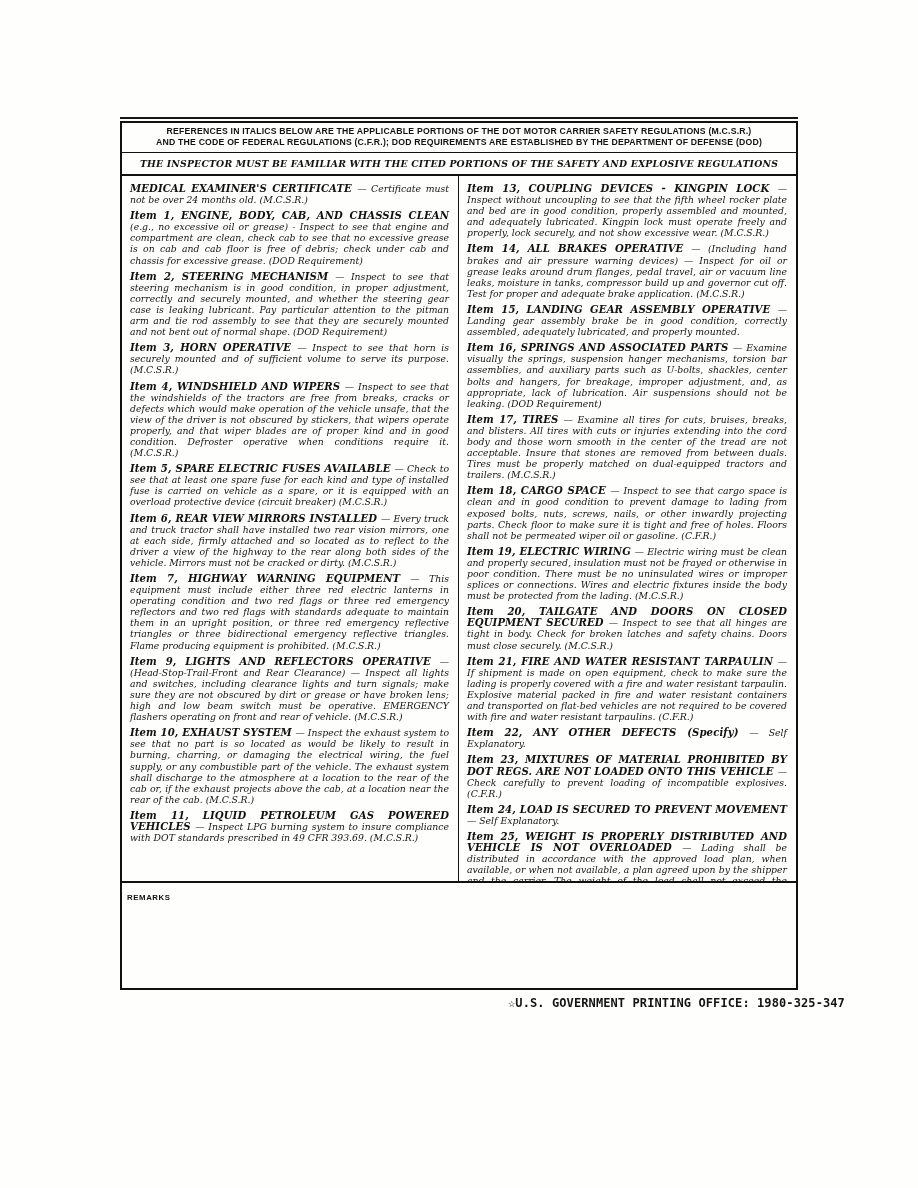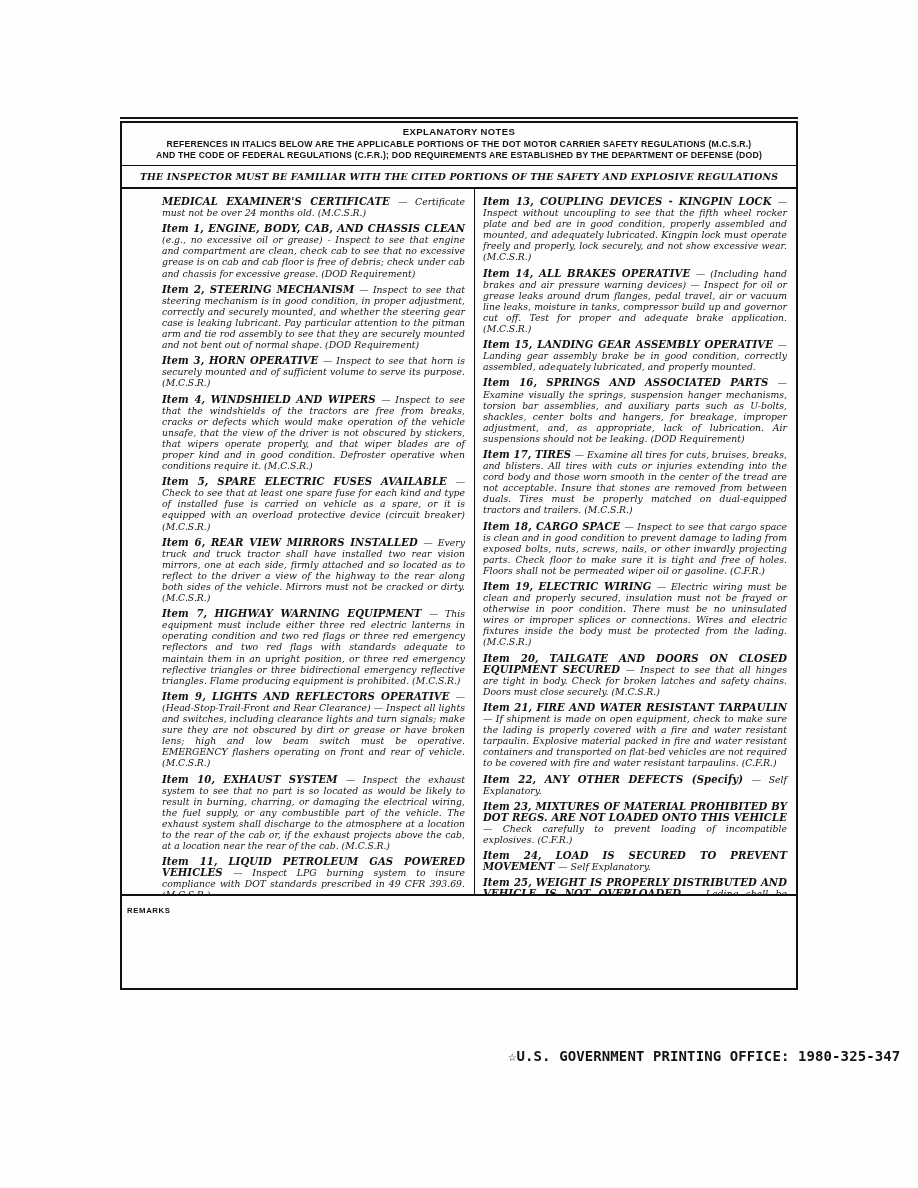--- a/index.html
+++ b/index.html
@@ -40,21 +40,20 @@
     text-align: center;
     padding: 5px 4px 5px 4px;
     font-family: "DejaVu Serif", serif;
     font-weight: bold; font-style: italic;
     font-size: 9.3px; letter-spacing: .2px;
   }
   .cols {
     display: flex;
     height: 705px;
     overflow: hidden;
-    margin-left: 32px;
   }
   .col {
     width: 50%;
     padding: 7px 9px 0 8px;
     overflow: hidden;
   }
   .col-left { border-right: 1.8px solid #111; }
   .note {
     font-style: italic;
     font-size: 9.3px;
@@ -74,38 +73,37 @@
     padding: 2px 0 0 5px;
   }
   .remarks-label {
     font-family: "Liberation Sans", sans-serif;
     font-weight: bold;
     font-size: 7.8px;
     letter-spacing: .6px;
   }
   .gpo-footer {
     position: absolute;
-    left: 508px; top: 1048px;
+    left: 508px; top: 996px;
     width: 296px;
     font-family: "DejaVu Sans Mono", monospace;
-    font-size: 14px;
+    font-size: 12px;
     font-weight: bold;
     letter-spacing: .1px;
     color: #141414;
     white-space: nowrap;
   }
 </style>
 </head>
 <body>
 
 <div class="page">
   <div class="sheet">
 
     <div class="hdr">
-      <div class="hdr-title">EXPLANATORY NOTES</div>
       <div class="hdr-ref">REFERENCES IN ITALICS BELOW ARE THE APPLICABLE PORTIONS OF THE DOT MOTOR CARRIER SAFETY REGULATIONS (M.C.S.R.)</div>
       <div class="hdr-ref">AND THE CODE OF FEDERAL REGULATIONS (C.F.R.); DOD REQUIREMENTS ARE ESTABLISHED BY THE DEPARTMENT OF DEFENSE (DOD)</div>
     </div>
 
     <div class="notice">THE INSPECTOR MUST BE FAMILIAR WITH THE CITED PORTIONS OF THE SAFETY AND EXPLOSIVE REGULATIONS</div>
 
     <div class="cols">
       <div class="col col-left">
           <p class="note"><b class="head">MEDICAL EXAMINER'S CERTIFICATE </b><span>— Certificate must not be over 24 months old. (M.C.S.R.)</span></p>
           <p class="note"><b class="head">Item 1, ENGINE, BODY, CAB, AND CHASSIS CLEAN </b><span>(e.g., no excessive oil or grease) - Inspect to see that engine and compartment are clean, check cab to see that no excessive grease is on cab and cab floor is free of debris; check under cab and chassis for excessive grease. (DOD Requirement)</span></p>

